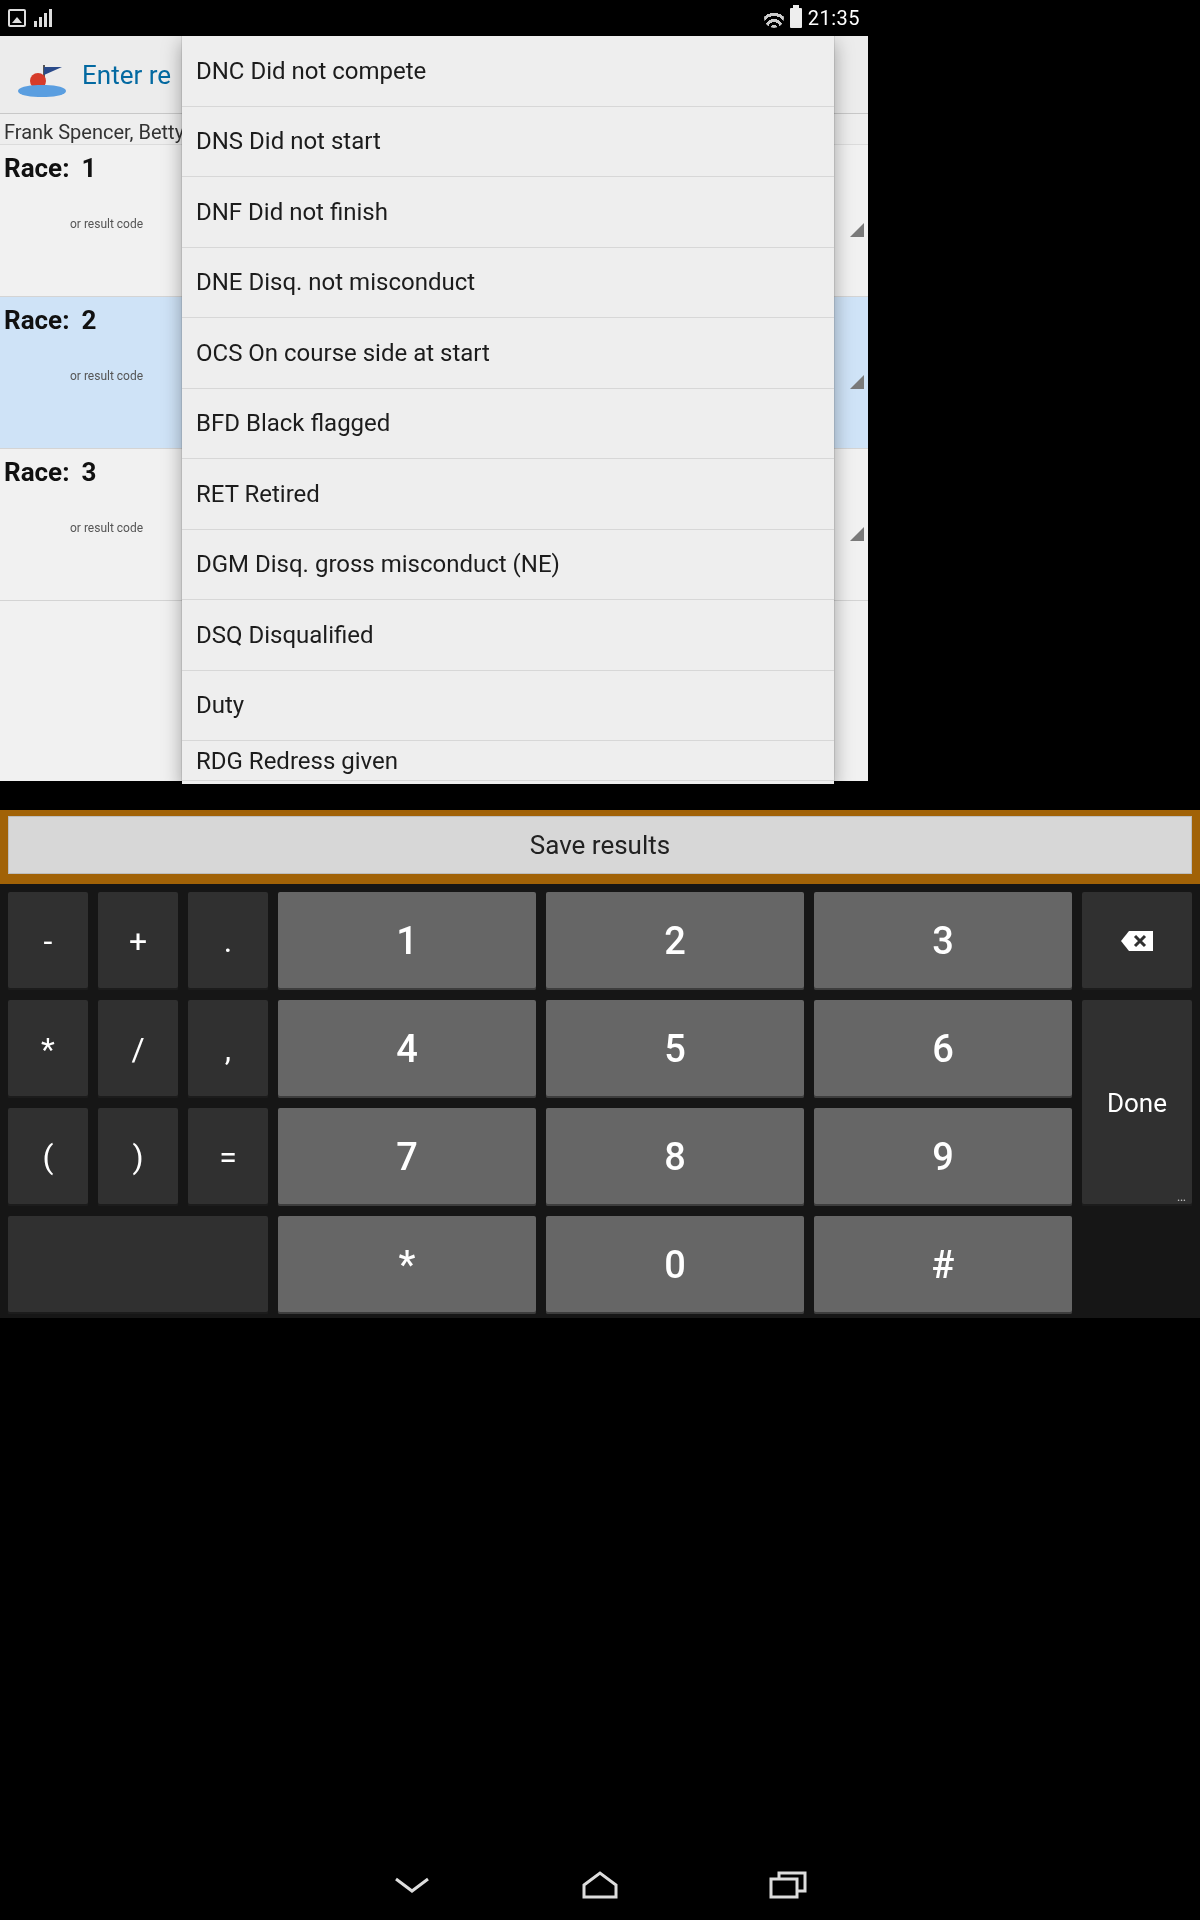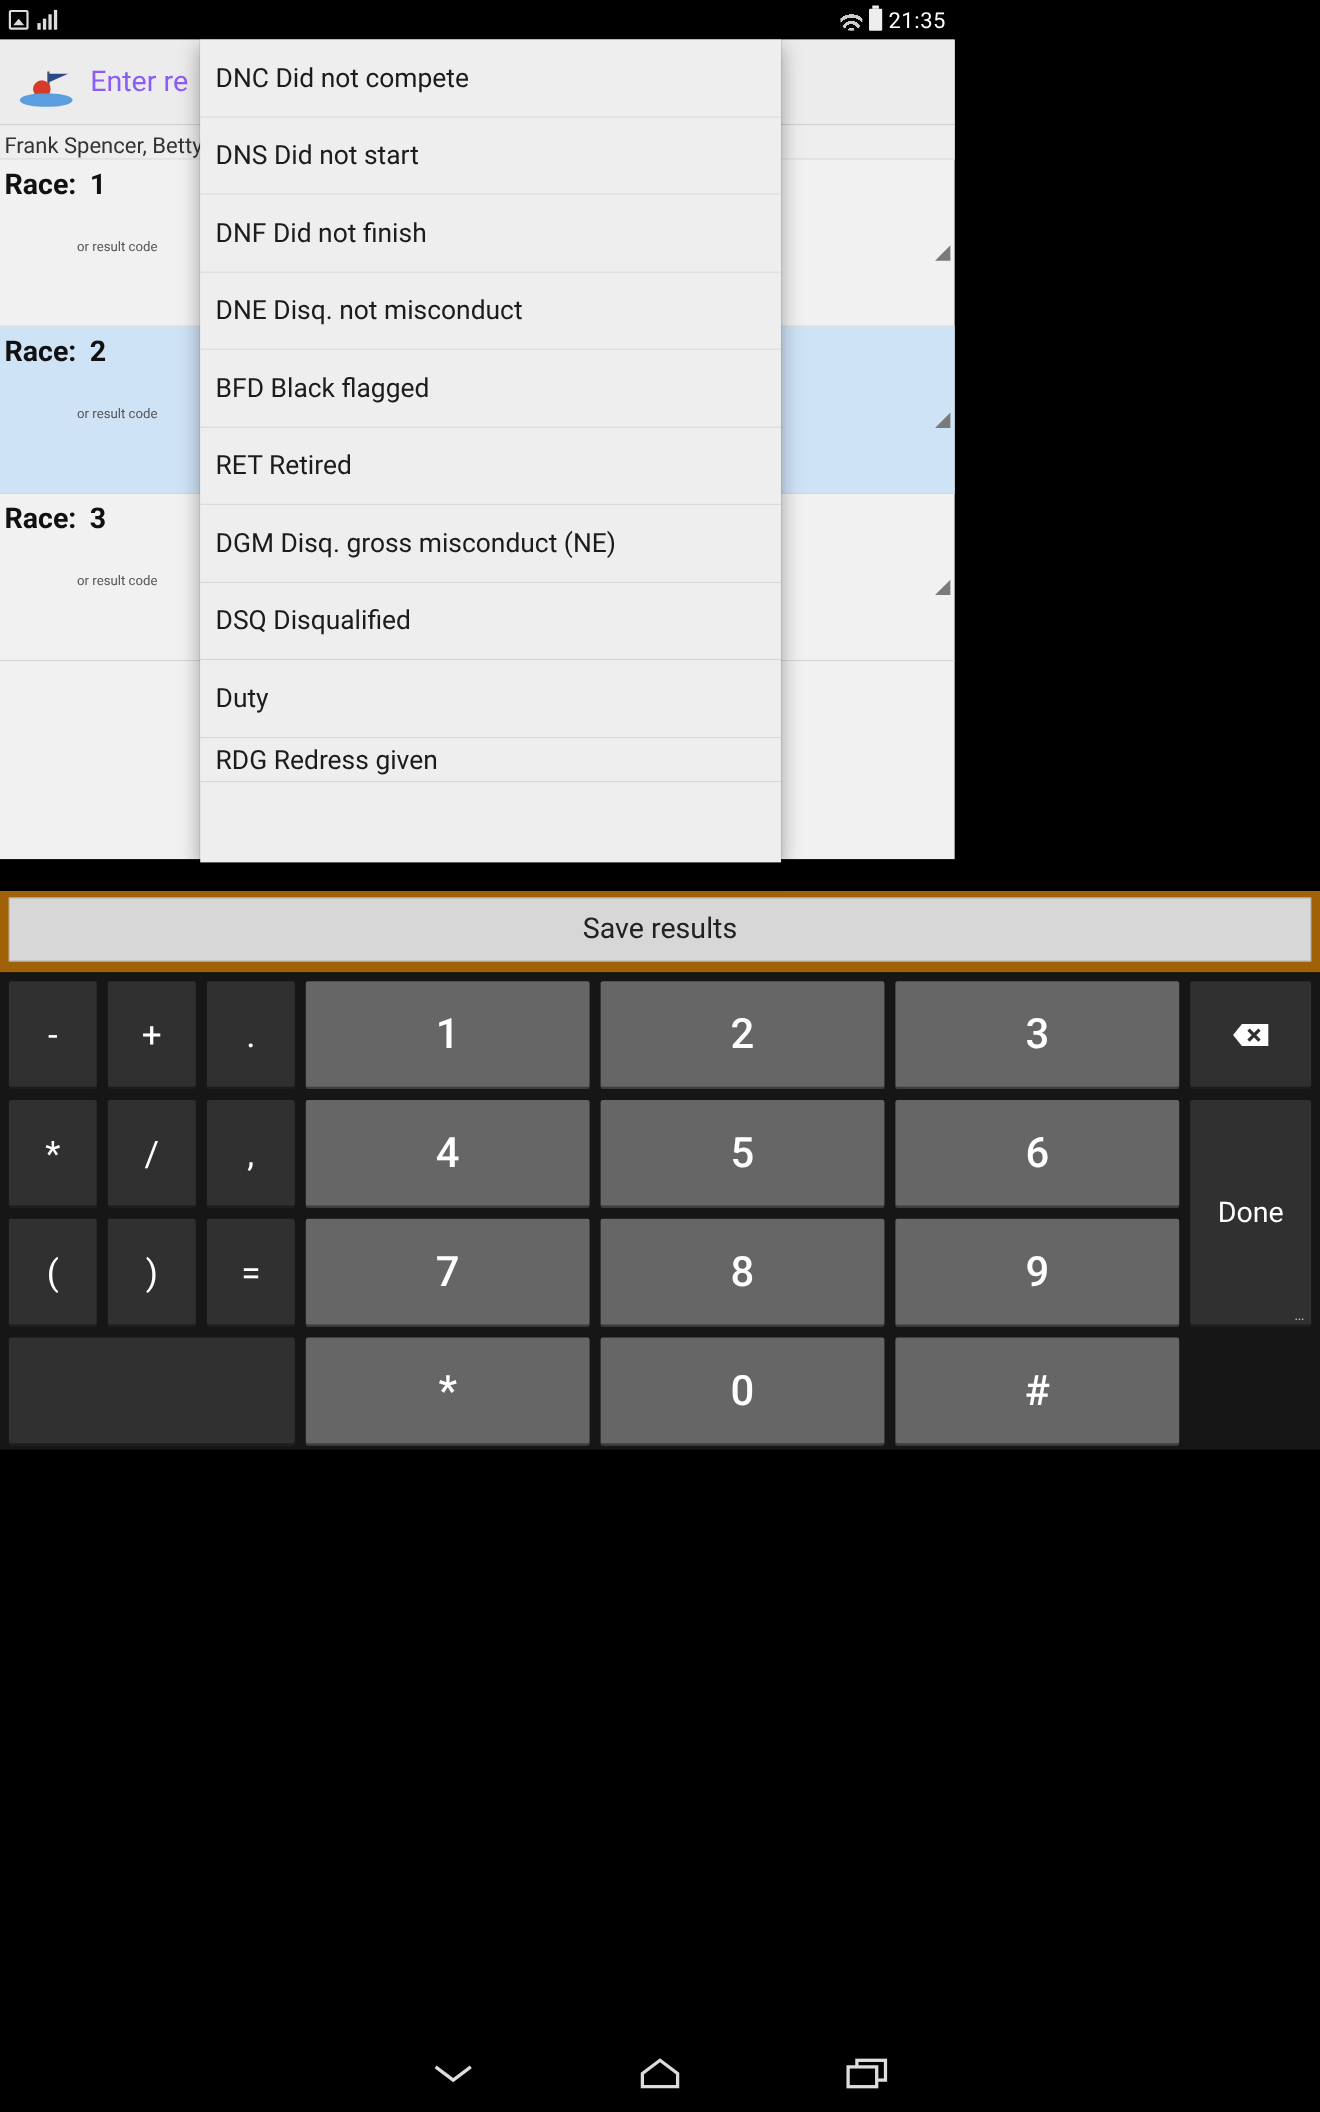--- a/index.html
+++ b/index.html
@@ -47,21 +47,21 @@
     background: #ececec;
     border-bottom: 1px solid #c8c8c8;
   }
   .app-icon {
     width: 56px; height: 56px; position: relative;
   }
   .app-icon .water{position:absolute;bottom:6px;left:4px;width:48px;height:12px;background:#5a9ee0;border-radius:50%/60%;}
   .app-icon .buoy{position:absolute;bottom:14px;left:16px;width:16px;height:16px;background:#d63b2a;border-radius:50%;}
   .app-icon .flag{position:absolute;bottom:28px;left:30px;width:0;height:0;border-top:8px solid #2a4a8a;border-right:18px solid transparent;}
   .app-icon .pole{position:absolute;bottom:14px;left:29px;width:2px;height:24px;background:#555;}
-  .app-title{font-size:26px;color:#8b5cf6;}
+  .app-title{font-size:26px;color:#0369a1;}
 
   .subtitle{
     padding: 6px 4px 0;
     font-size: 20px;
     color: #333;
     background:#eee;
     border-bottom:1px solid #dcdcdc;
   }
 
   .race-row{
@@ -82,21 +82,21 @@
     position:absolute; right:4px; top:78px;
     width:0;height:0;
     border-left:14px solid transparent;
     border-bottom:14px solid #7a7a7a;
   }
 
   
   .dropdown{
     position:absolute;
     left:182px; top:36px;
-    width:528px; height:748px;
+    width:652px; height:748px;
     background:#eee;
     box-shadow: 0 6px 18px rgba(0,0,0,.35), 0 0 0 1px rgba(0,0,0,.08);
     overflow:hidden;
     z-index:50;
   }
   .dd-item{
     height:70.5px;
     display:flex; align-items:center;
     padding:0 14px;
     font-size:24px;
@@ -209,20 +209,21 @@
     </div>
 
 </div>
 
 <div class="dropdown">
   <div id="dd-list">
       <div class="dd-item">DNC Did not compete</div>
       <div class="dd-item">DNS Did not start</div>
       <div class="dd-item">DNF Did not finish</div>
       <div class="dd-item">DNE Disq. not misconduct</div>
+      <div class="dd-item">OCS On course side at start</div>
       <div class="dd-item">BFD Black flagged</div>
       <div class="dd-item">RET Retired</div>
       <div class="dd-item">DGM Disq. gross misconduct (NE)</div>
       <div class="dd-item">DSQ Disqualified</div>
       <div class="dd-item">Duty</div>
       <div class="dd-item">RDG Redress given</div>
     </div>
 </div>
 
 <div class="save-row">

